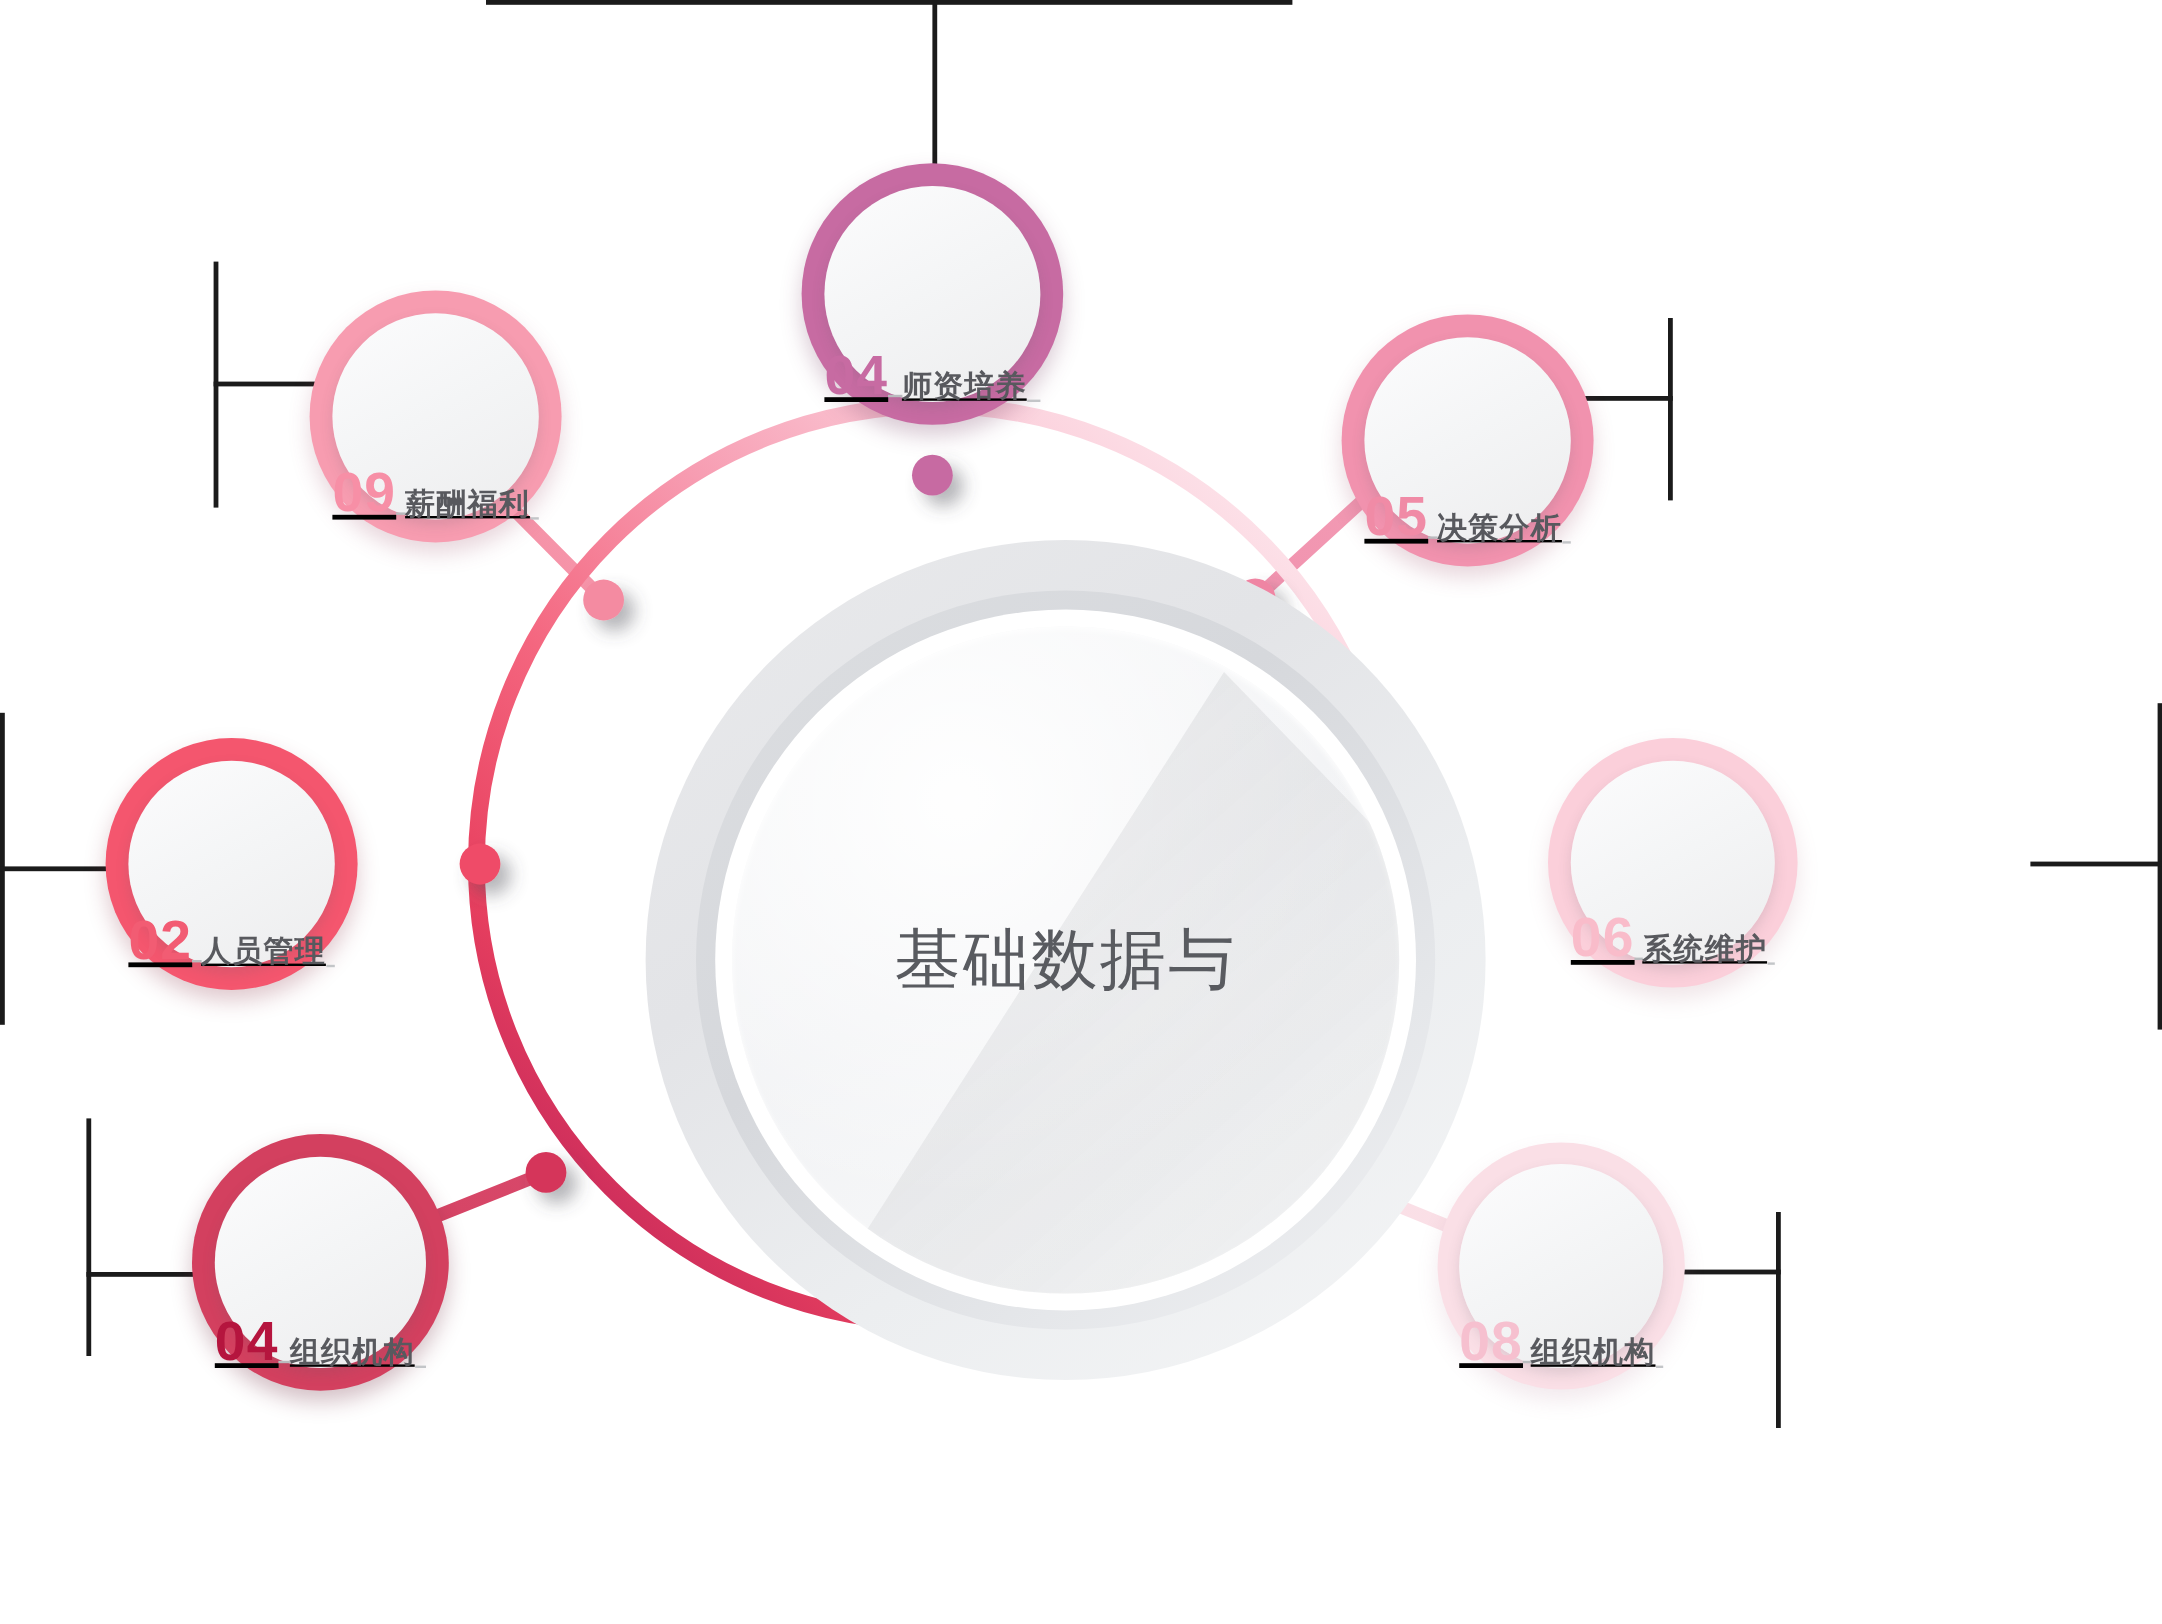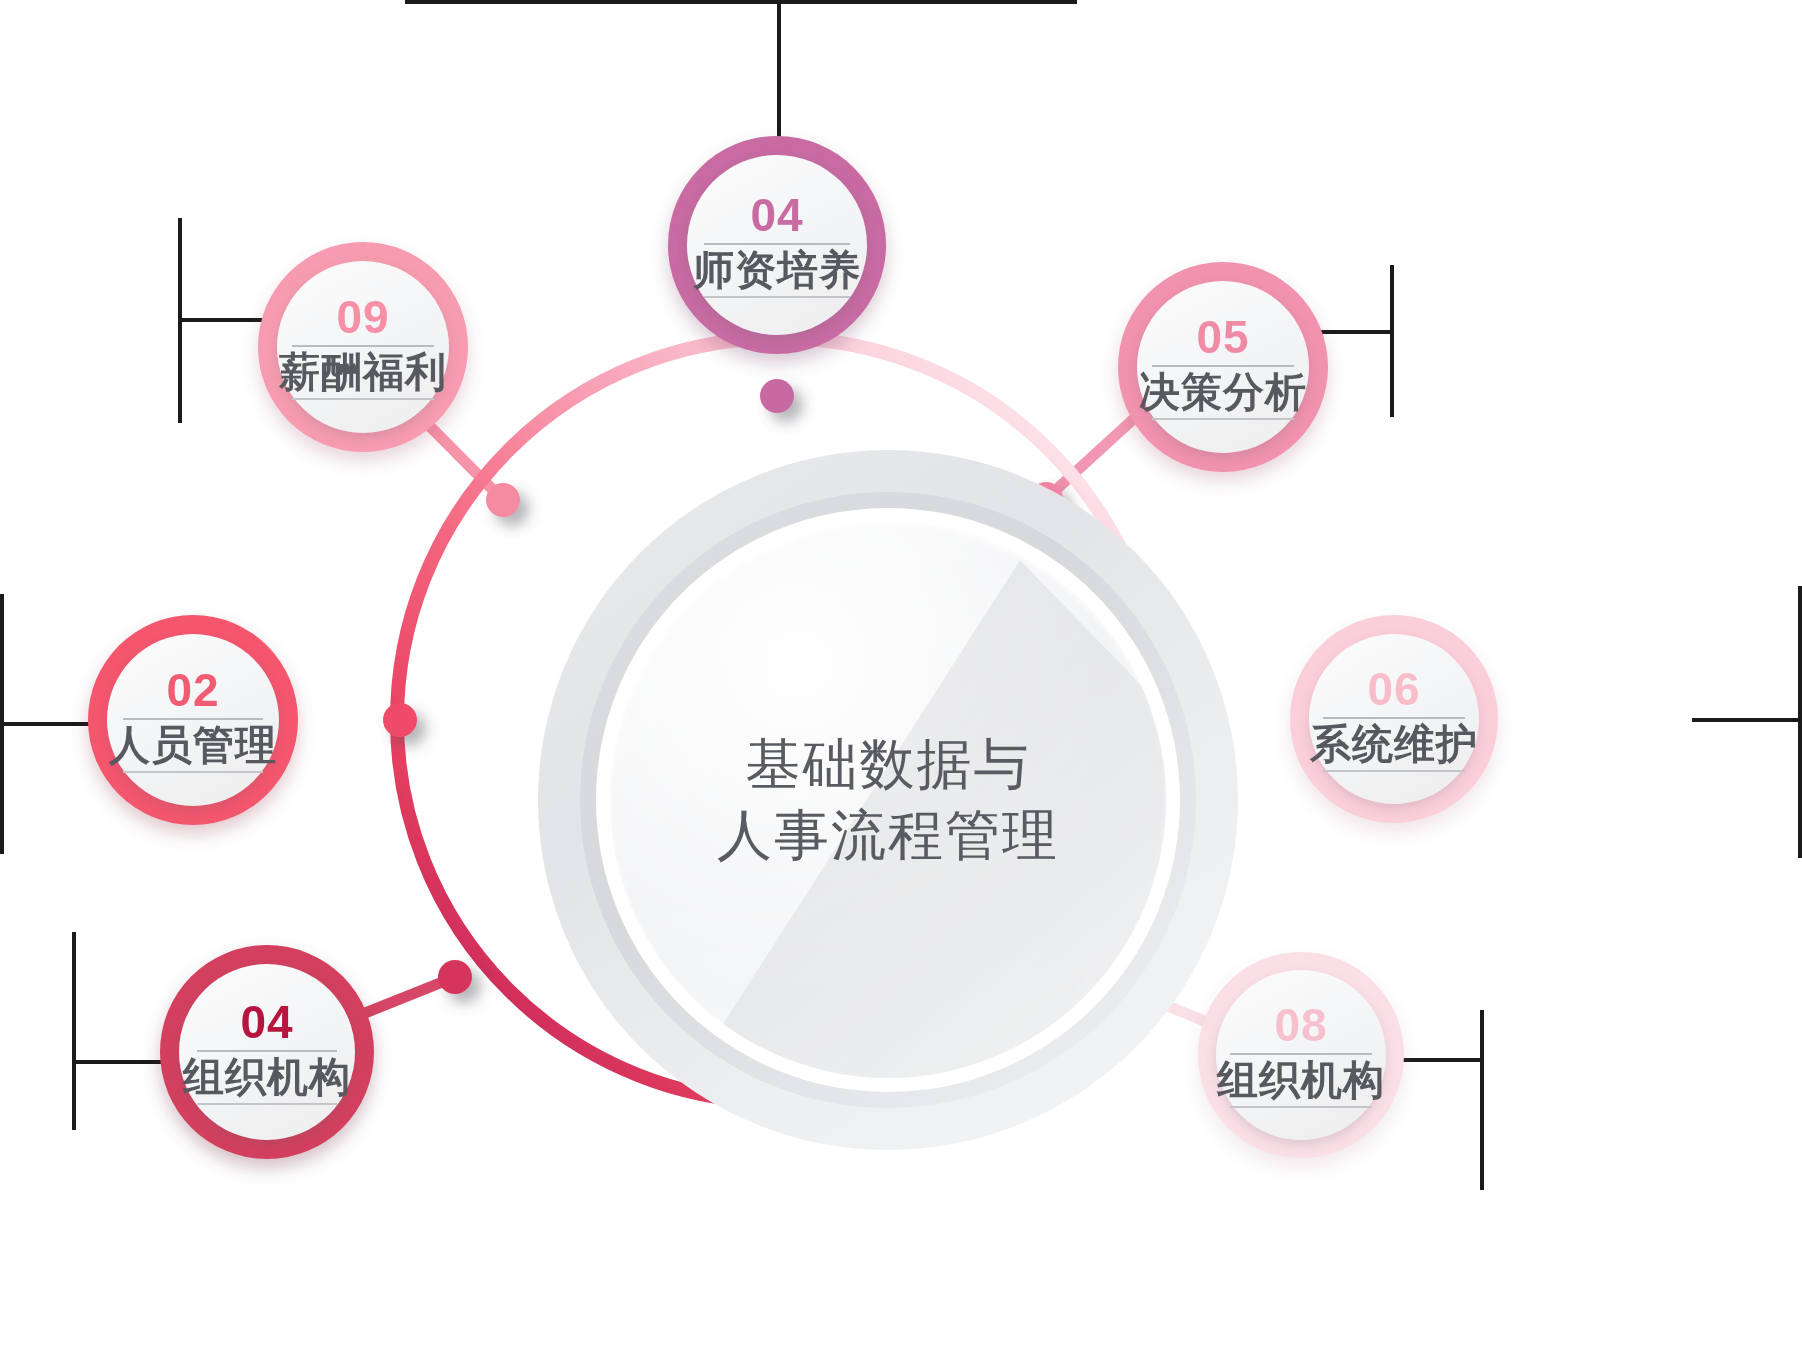--- a/index.html
+++ b/index.html
@@ -60,37 +60,38 @@
 
   
   .node {
     position: absolute;
     border-radius: 50%;
     display: flex; align-items: center; justify-content: center;
   }
   .node .disc {
     border-radius: 50%;
     background: linear-gradient(152deg,#fcfcfd 0%,#f4f5f6 48%,#ededee 100%);
-    display: flex; flex-direction: column;
-    align-items: center; justify-content: center;
+    display: flex; flex-direction: row;
+    align-items: flex-end; justify-content: center;
     box-shadow: 0 5px 11px rgba(90,90,100,.17);
+    text-decoration: underline;
   }
   .node .num {
     font-size: 46px;
     font-weight: 700;
     line-height: 1.0;
     letter-spacing: 1px;
   }
   .node .rule {
     height: 2px;
     background: #b9bbbe;
     margin: 5px 0 4px 0;
   }
   .node .lab {
-    font-size: 41px;
+    font-size: 25px;
     font-weight: 700;
     color: #58595e;
     letter-spacing: 1px;
     white-space: nowrap;
     line-height: 1.05;
   }
   .node .lab-under {
     height: 2px;
     background: #c3c5c8;
     margin-top: 4px;
@@ -210,21 +211,20 @@
           <stop offset="100%" stop-color="#8d8f95" stop-opacity="0.10"></stop>
         </linearGradient>
       </defs>
       <g opacity="0.55">
         <path d="M 1020,560 L 1330,880 L 1100,1120 L 700,1060 Z" fill="url(#hsg)" clip-path="url(#hubclip)"></path>
       </g>
     </svg>
 
     <div id="hub-text">
       <div>基础数据与</div>
-      <div>人事流程管理</div>
     </div>
 
     <div class="node" style="left:160px; top:945px; width:214px; height:214px; background:#d3405f; box-shadow:0 9px 18px rgba(100,30,50,.28);">
       <div class="disc" style="width:176px; height:176px;">
         <div class="num" style="color:#b5153e;">04</div>
         <div class="rule" style="width:140px;"></div>
         <div class="lab">组织机构</div>
         <div class="lab-under" style="width:140px;"></div>
       </div>
     </div>

